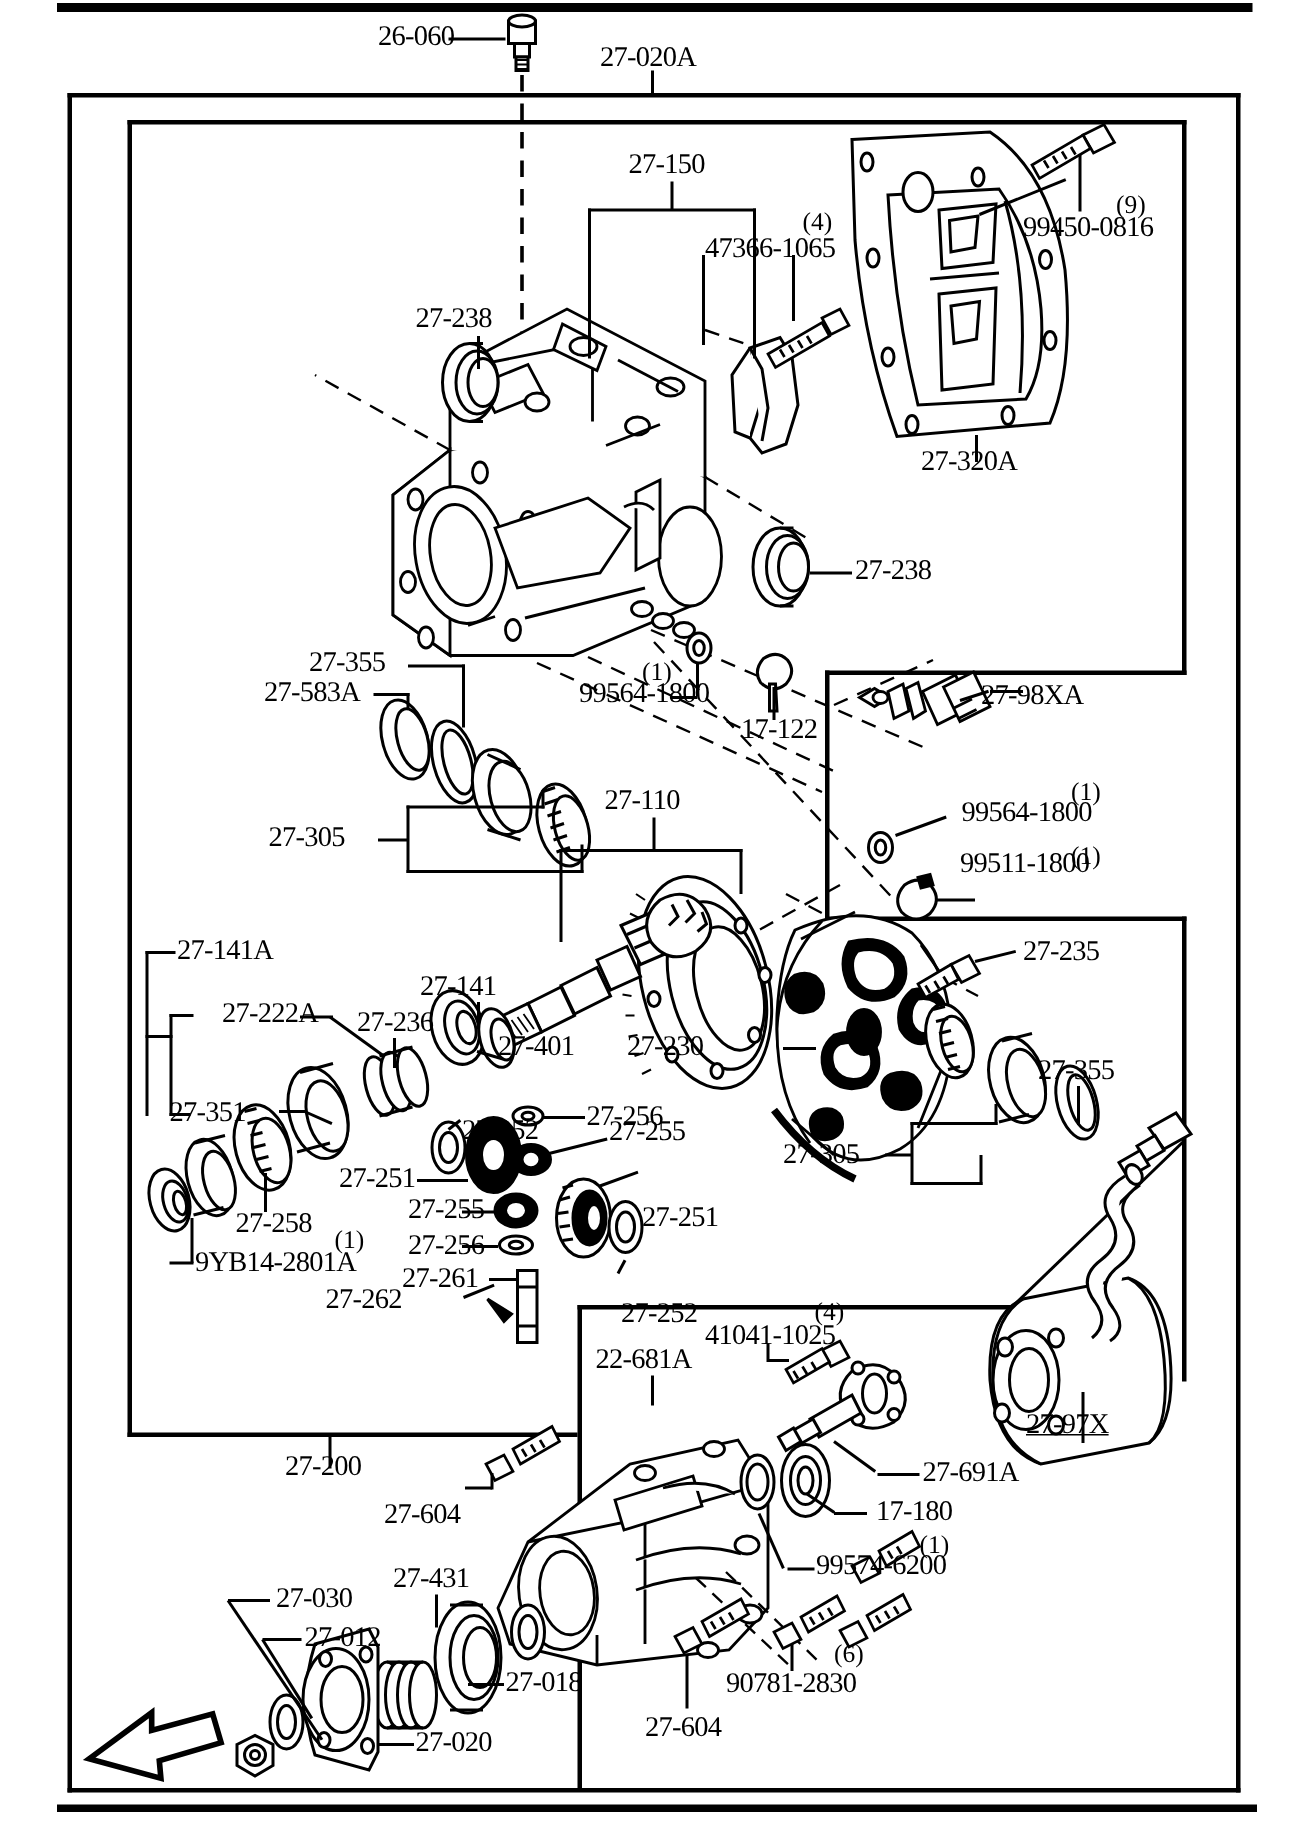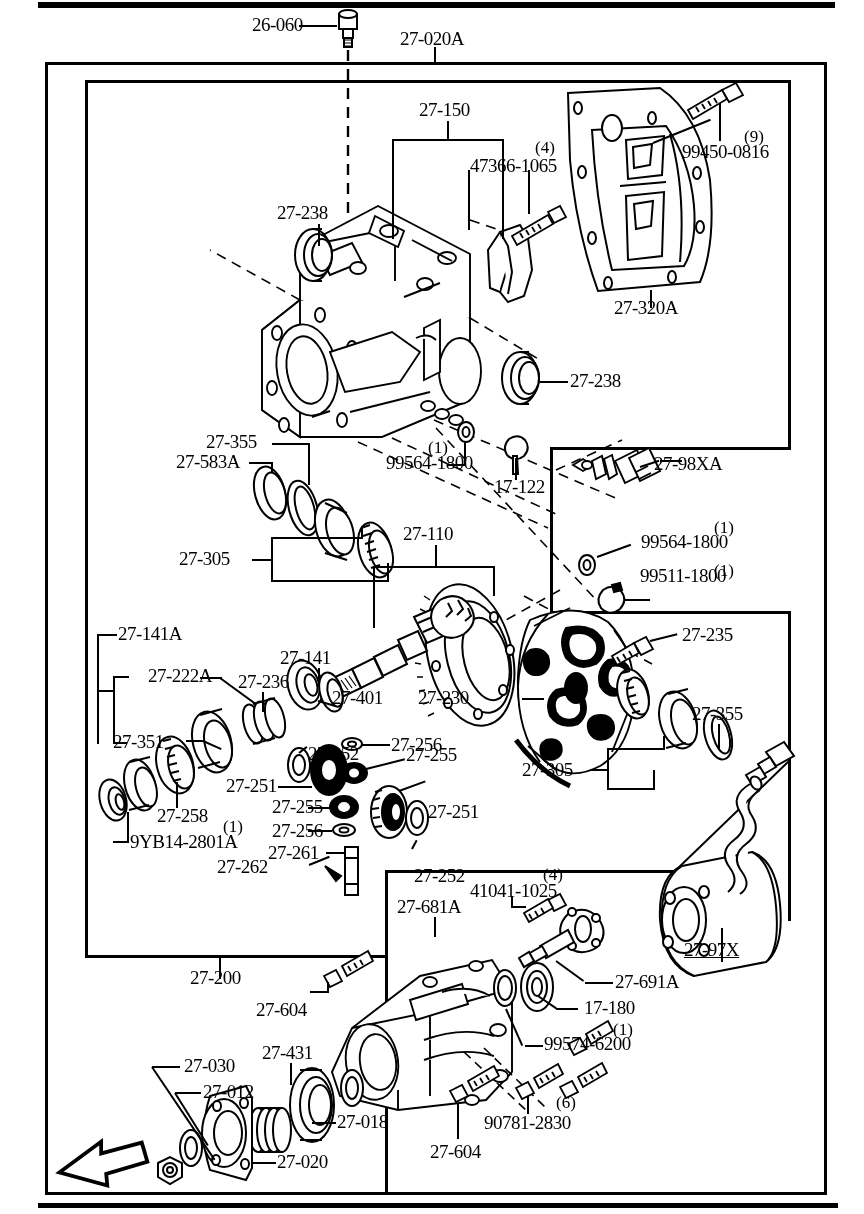--- a/index.html
+++ b/index.html
@@ -678,21 +678,21 @@
   <div class="lbl" style="left:406px;top:745px;">27-255</div>
   <div class="lbl" style="left:226px;top:776px;">27-251</div>
   <div class="lbl" style="left:272px;top:797px;">27-255</div>
   <div class="lbl" style="left:272px;top:821px;">27-256</div>
   <div class="lbl" style="left:268px;top:843px;">27-261</div>
   <div class="lbl" style="left:217px;top:857px;">27-262</div>
   <div class="lbl" style="left:428px;top:802px;">27-251</div>
   <div class="lbl" style="left:414px;top:866px;">27-252</div>
 
   <div class="lbl" style="left:190px;top:968px;">27-200</div>
-  <div class="lbl" style="left:397px;top:897px;">27-681A</div>
+  <div class="lbl" style="left:397px;top:897px;">22-681A</div>
   <div class="qty" style="left:543px;top:866px;">(4)</div>
   <div class="lbl" style="left:470px;top:881px;">41041-1025</div>
   <div class="lbl" style="left:684px;top:940px;text-decoration:underline;">27-97X</div>
   <div class="lbl" style="left:615px;top:972px;">27-691A</div>
   <div class="lbl" style="left:584px;top:998px;">17-180</div>
   <div class="qty" style="left:613px;top:1021px;">(1)</div>
   <div class="lbl" style="left:544px;top:1034px;">99574-6200</div>
 
   <div class="lbl" style="left:256px;top:1000px;">27-604</div>
   <div class="lbl" style="left:262px;top:1043px;">27-431</div>

